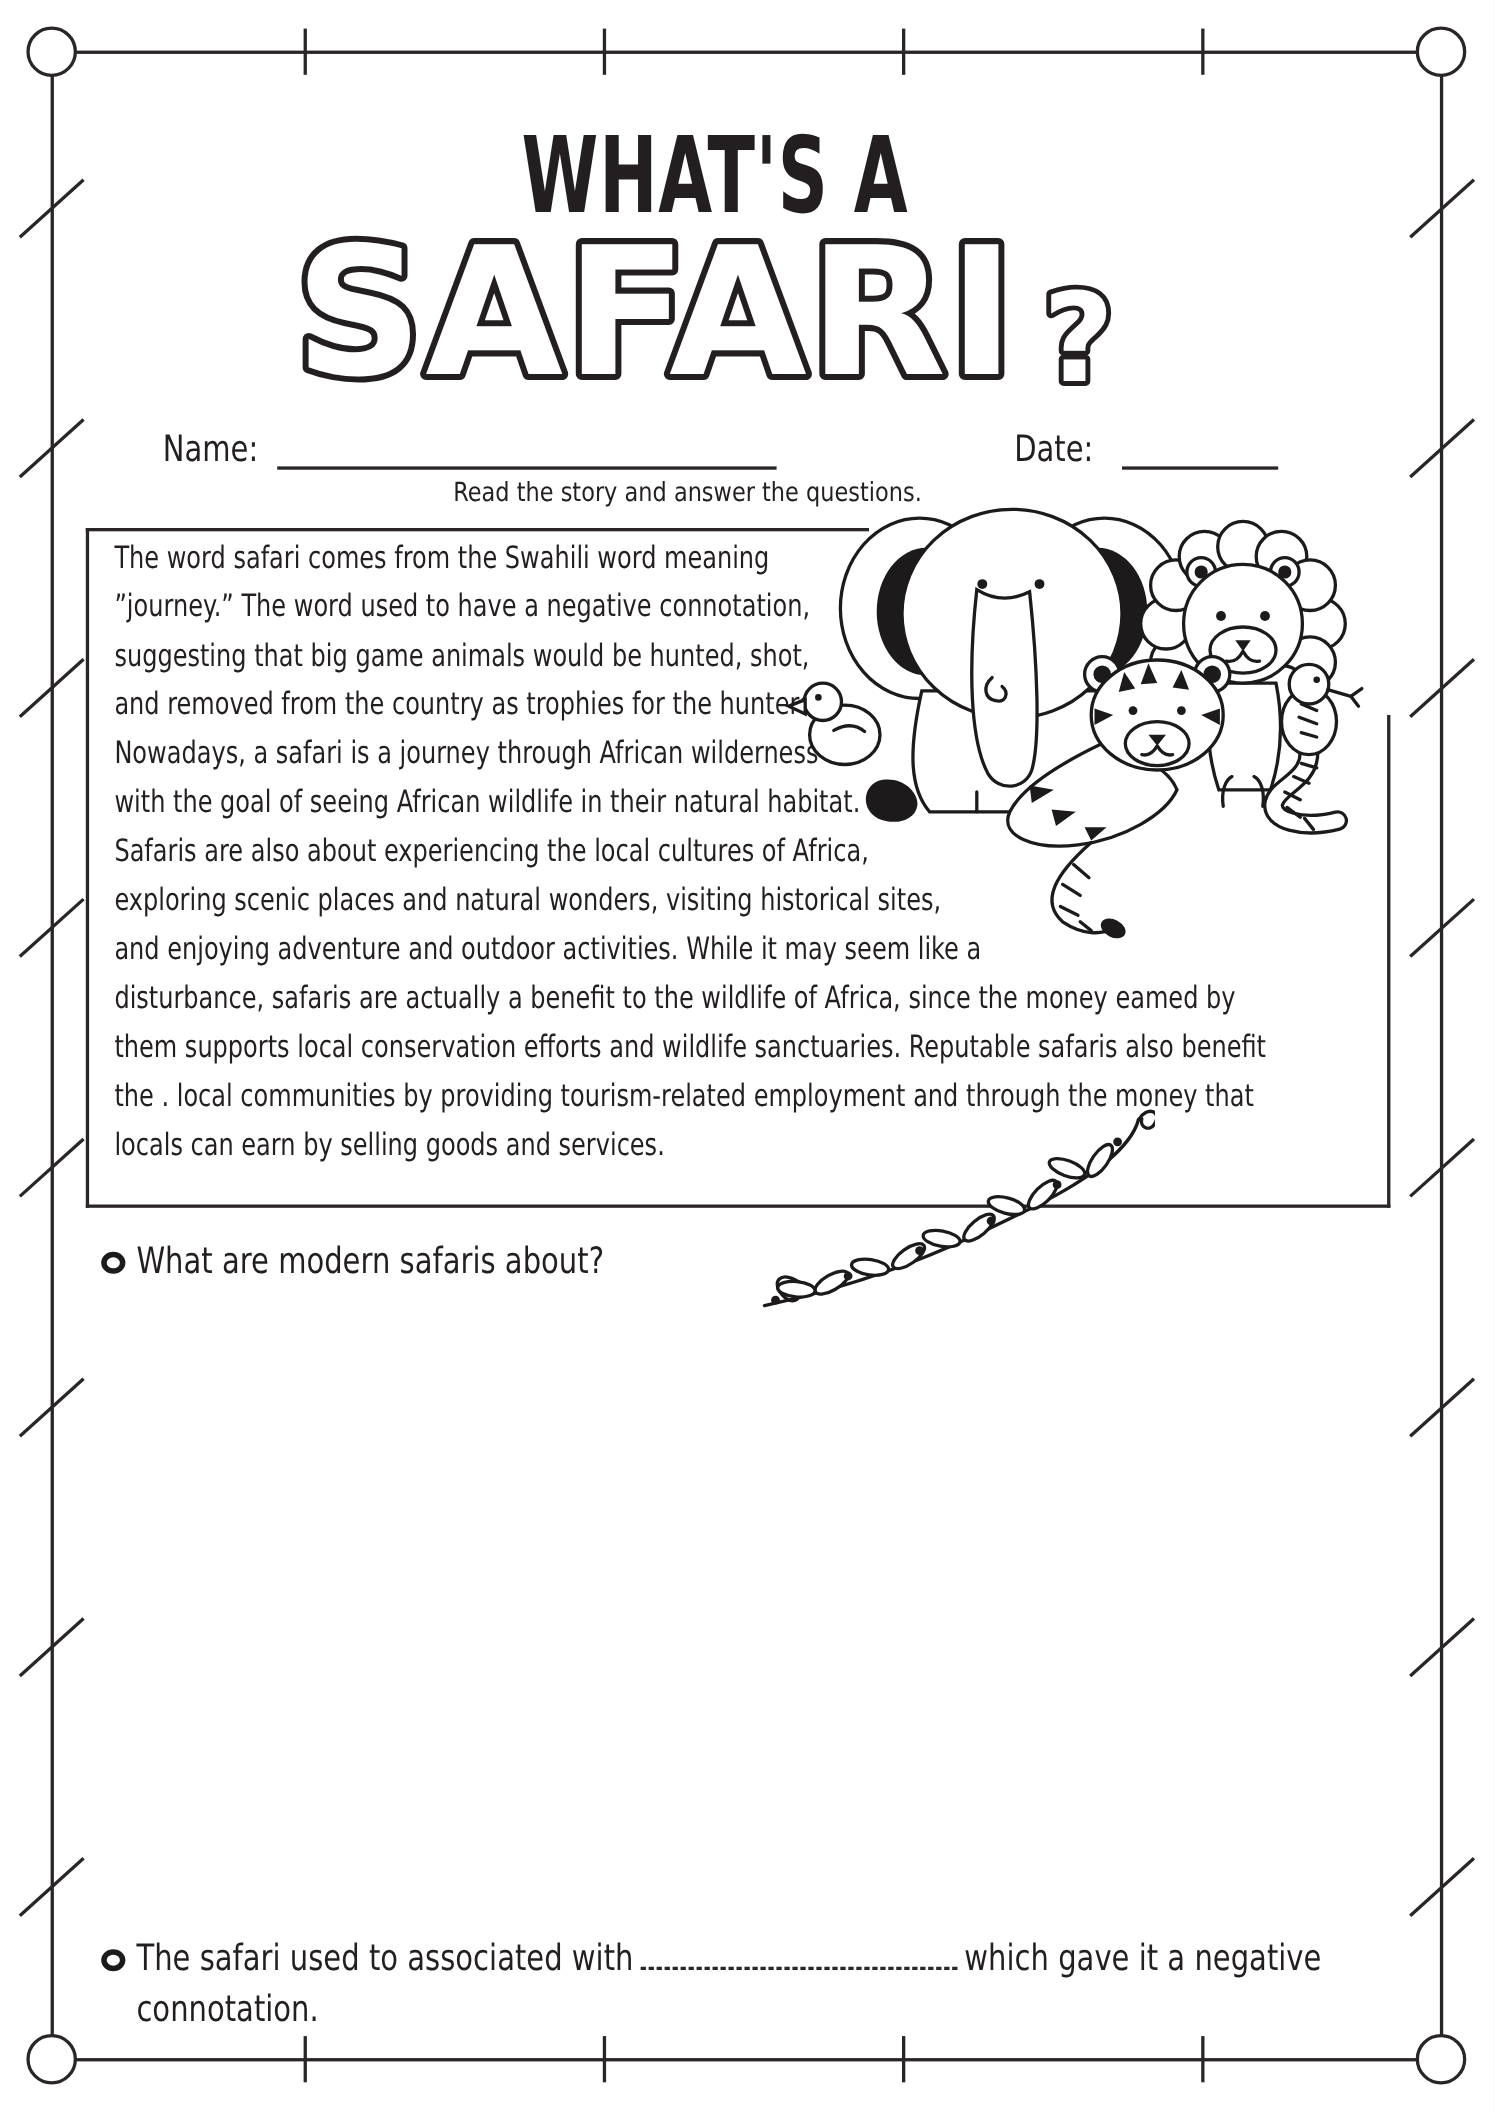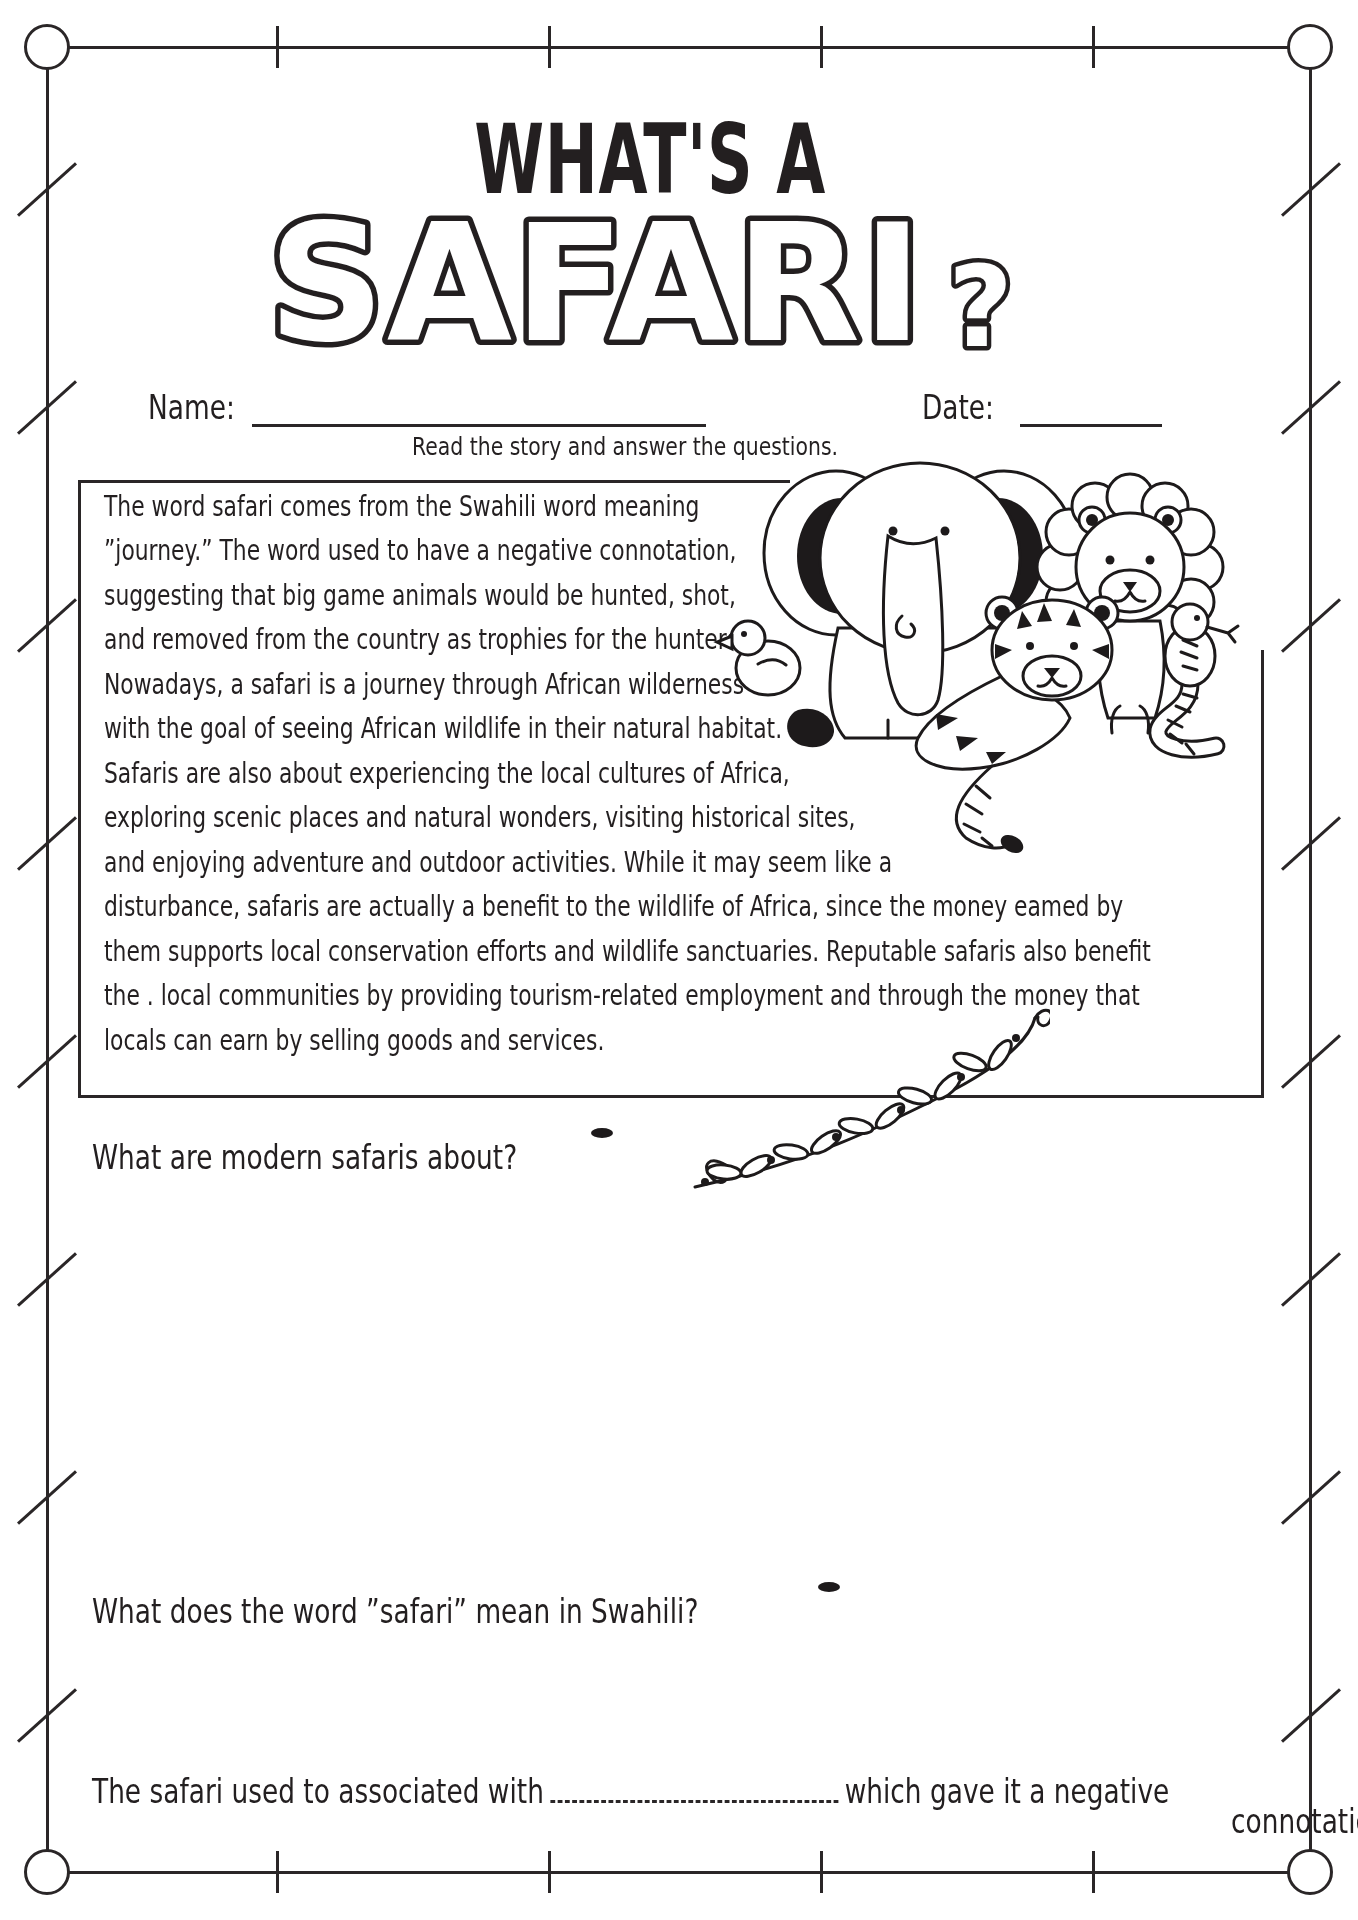--- a/index.html
+++ b/index.html
@@ -30,21 +30,21 @@
   .write-line { position:absolute; height:0; border-bottom:3px solid #2a2627; }
   .instruction { position:absolute; left:180px; top:433px; width:890px; text-align:center;
                  font-size:24px; transform:scaleX(0.85); transform-origin:center top;
                  white-space:nowrap; }
   
   .box-edge { position:absolute; background:#2a2627; }
   .pline { position:absolute; left:104px; font-size:28px; white-space:nowrap;
            transform:scaleX(0.78); transform-origin:left top; color:#231f20; }
   
   .q { position:absolute; left:92px; }
-  .qline { display:flex; align-items:flex-end; height:46px;flex-direction:column; }
+  .qline { display:flex; align-items:center; height:46px; }
   .bullet { display:inline-block; width:22px; height:20px; min-width:22px;
             border:5px solid #1d1a1b; border-radius:50%; margin:6px 10px 0 0; }
   .qtext { font-size:33px; white-space:nowrap; transform:scaleX(0.8);
            transform-origin:left top; }
   .l2 { margin-left:32px; }
   .blank { display:inline-block; width:360px; height:24px; margin:0 8px;
            border-bottom:3px dashed #2a2627; }
   svg .ln { fill:none; stroke:#1d1a1b; stroke-width:3; stroke-linecap:round; }
   svg .wh { fill:#ffffff; stroke:#1d1a1b; stroke-width:3; }
   svg .bk { fill:#1d1a1b; stroke:none; }
@@ -226,26 +226,20 @@
   </svg>
 
   <div class="q" style="top:1122px">
     <div class="qline">
       <span class="bullet"></span>
       <span class="qtext">What are modern safaris about?</span>
     </div>
   </div>
 
 
-  <div class="q" style="top:1576px">
-    <div class="qline">
-      <span class="bullet"></span>
-      <span class="qtext">What does the word ”safari” mean in Swahili?</span>
-    </div>
-  </div>
 
   <div class="q" style="top:1756px">
     <div class="qline">
       <span class="bullet"></span>
       <span class="qtext"><span>The safari used to associated with</span><span class="blank"></span><span>which gave it a negative</span></span>
     </div>
     <div class="qline l2">
       <span class="qtext">connotation.</span>
     </div>
   </div>

